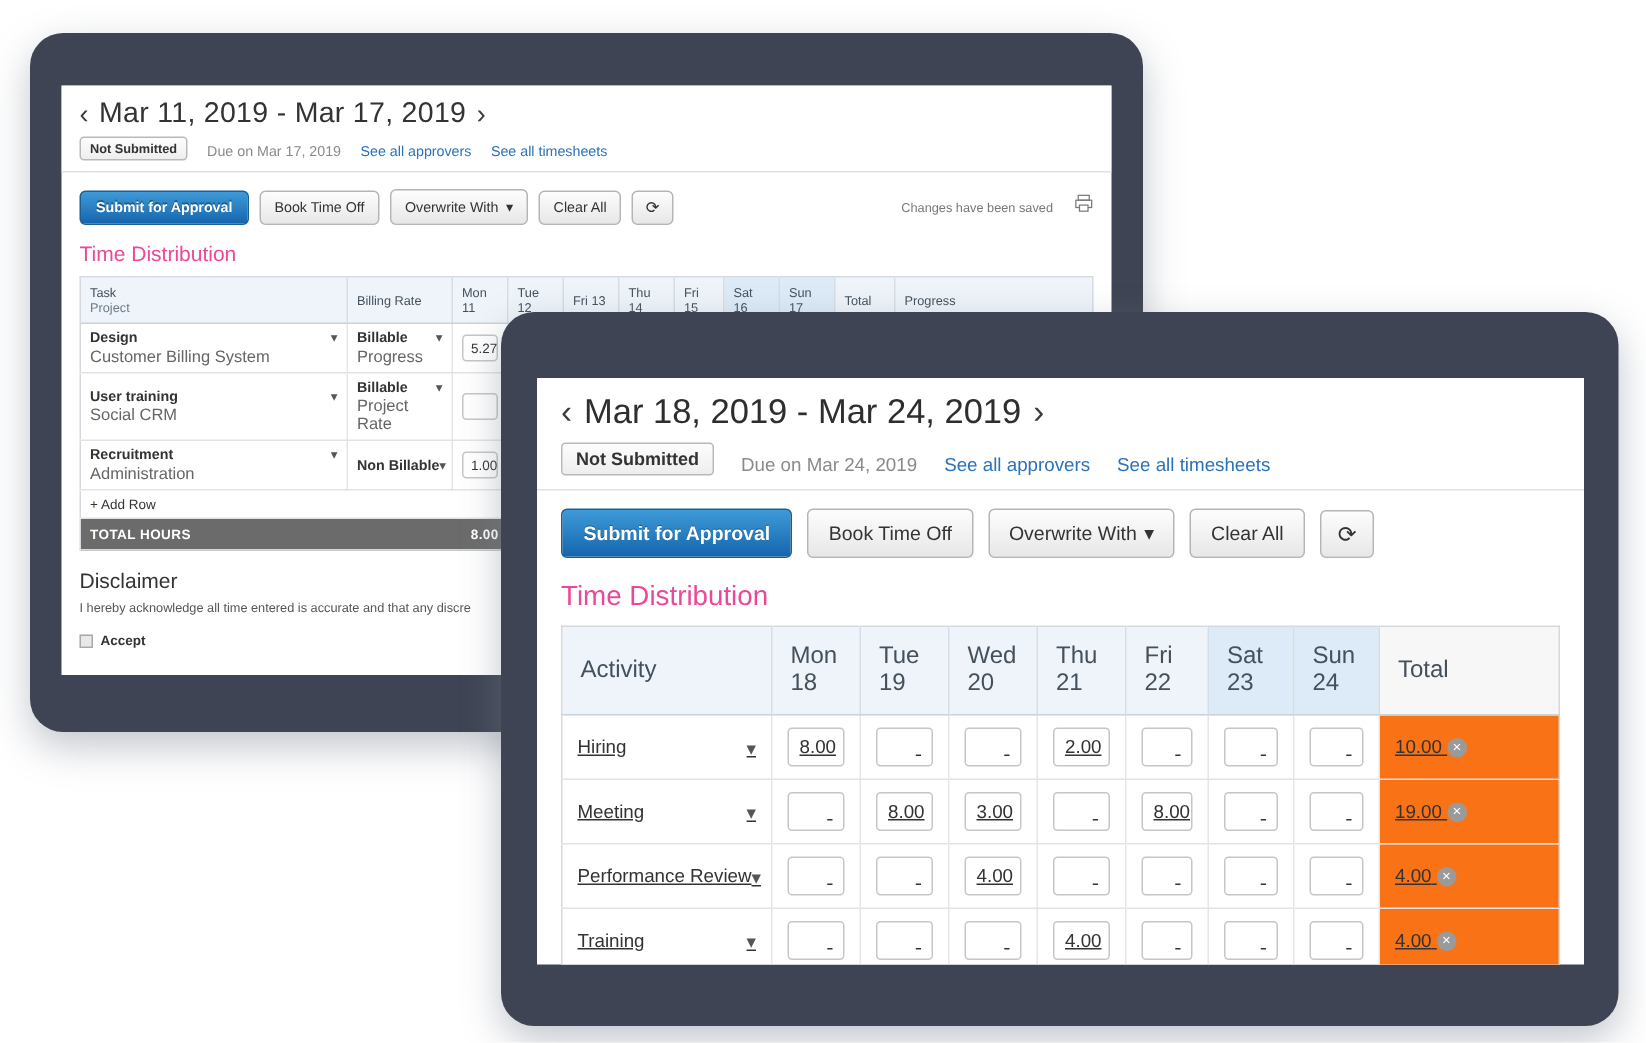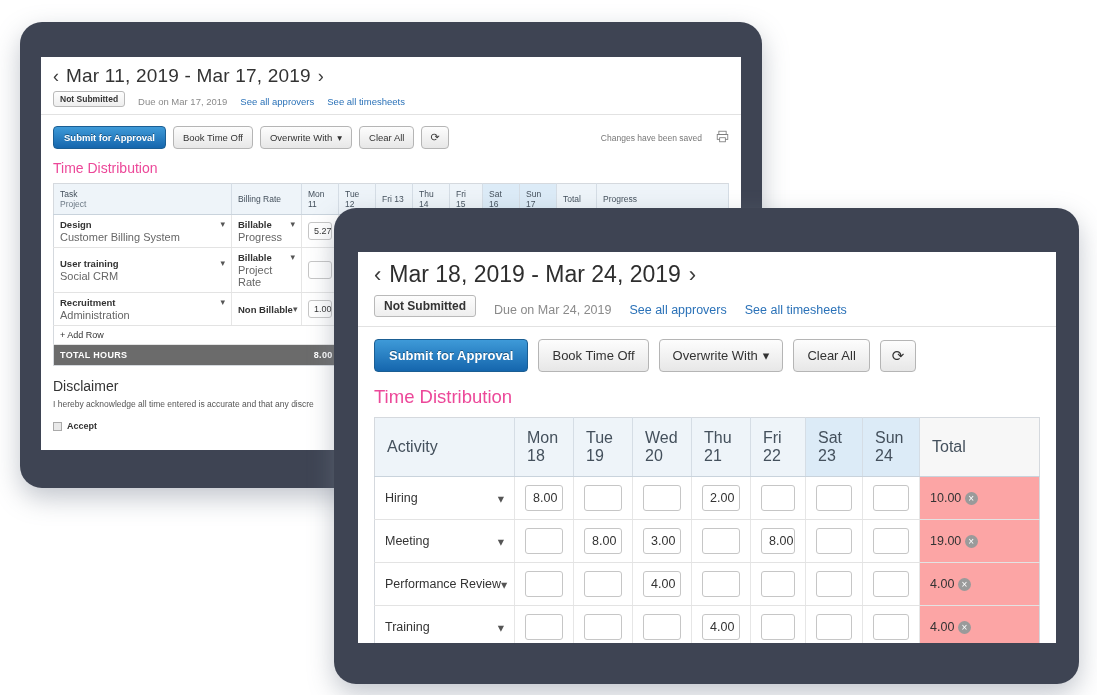--- a/index.html
+++ b/index.html
@@ -77,21 +77,21 @@
     vertical-align:middle;
   }
   .grid th.wk { background:#dcebf7; }
   .grid th.plain { background:#eef4f9; }
   .grid td {
     border-right:1px solid #e6e6e6;
     border-bottom:1px solid #e3e3e3;
     vertical-align:middle;
     color:#333;
   }
-  .grid td.shade { background:#fca5a5;margin-top:32px; }
+  .grid td.shade { background:#f97316;margin-top:32px; }
   .cellinput {
     border:1px solid #c6c6c6;
     border-radius:3px;
     background:#fff;
     text-align:right;
     color:#333;
     font-family:"Liberation Sans", sans-serif;
     display:block;
   }
   .dd-caret { color:#555; }
@@ -150,21 +150,21 @@
   #screenFront .t-main { margin:0 8px; }
   #screenFront .statusline { padding:5px 16px 9px 16px; font-size:12.5px; gap:18px; }
   #screenFront .pill { font-size:12px; padding:3px 9px; }
   #screenFront .toolbar { padding:12px 16px 10px 16px; gap:10px; }
   #screenFront .btn { font-size:13px; padding:8px 13px; }
   #screenFront .btn-primary { font-size:13px; padding:8px 14px; }
   #screenFront .iconbtn { padding:6px 11px; font-size:15px; }
   #screenFront .sectitle { padding:4px 16px 9px 16px; font-size:18.5px; }
   #screenFront .gridwrap { padding:0 16px; }
   #screenFront .grid th { font-size:16px; padding:11px 12px; }
-  #screenFront .grid td { font-size:12.5px; padding:8px 10px; }
+  #screenFront .grid td { font-size:12.5px; padding:8px 10px;text-decoration:underline; }
   #screenFront .cellinput { font-size:12.5px; padding:5px 7px; }
   #screenFront .addrow { font-size:12px; padding:7px 12px; }
 
   .rowlabel { display:flex; align-items:flex-start; justify-content:space-between; }
   .nowrap { white-space:nowrap; }
 </style>
 </head>
 <body>
 
 <div id="stage">

